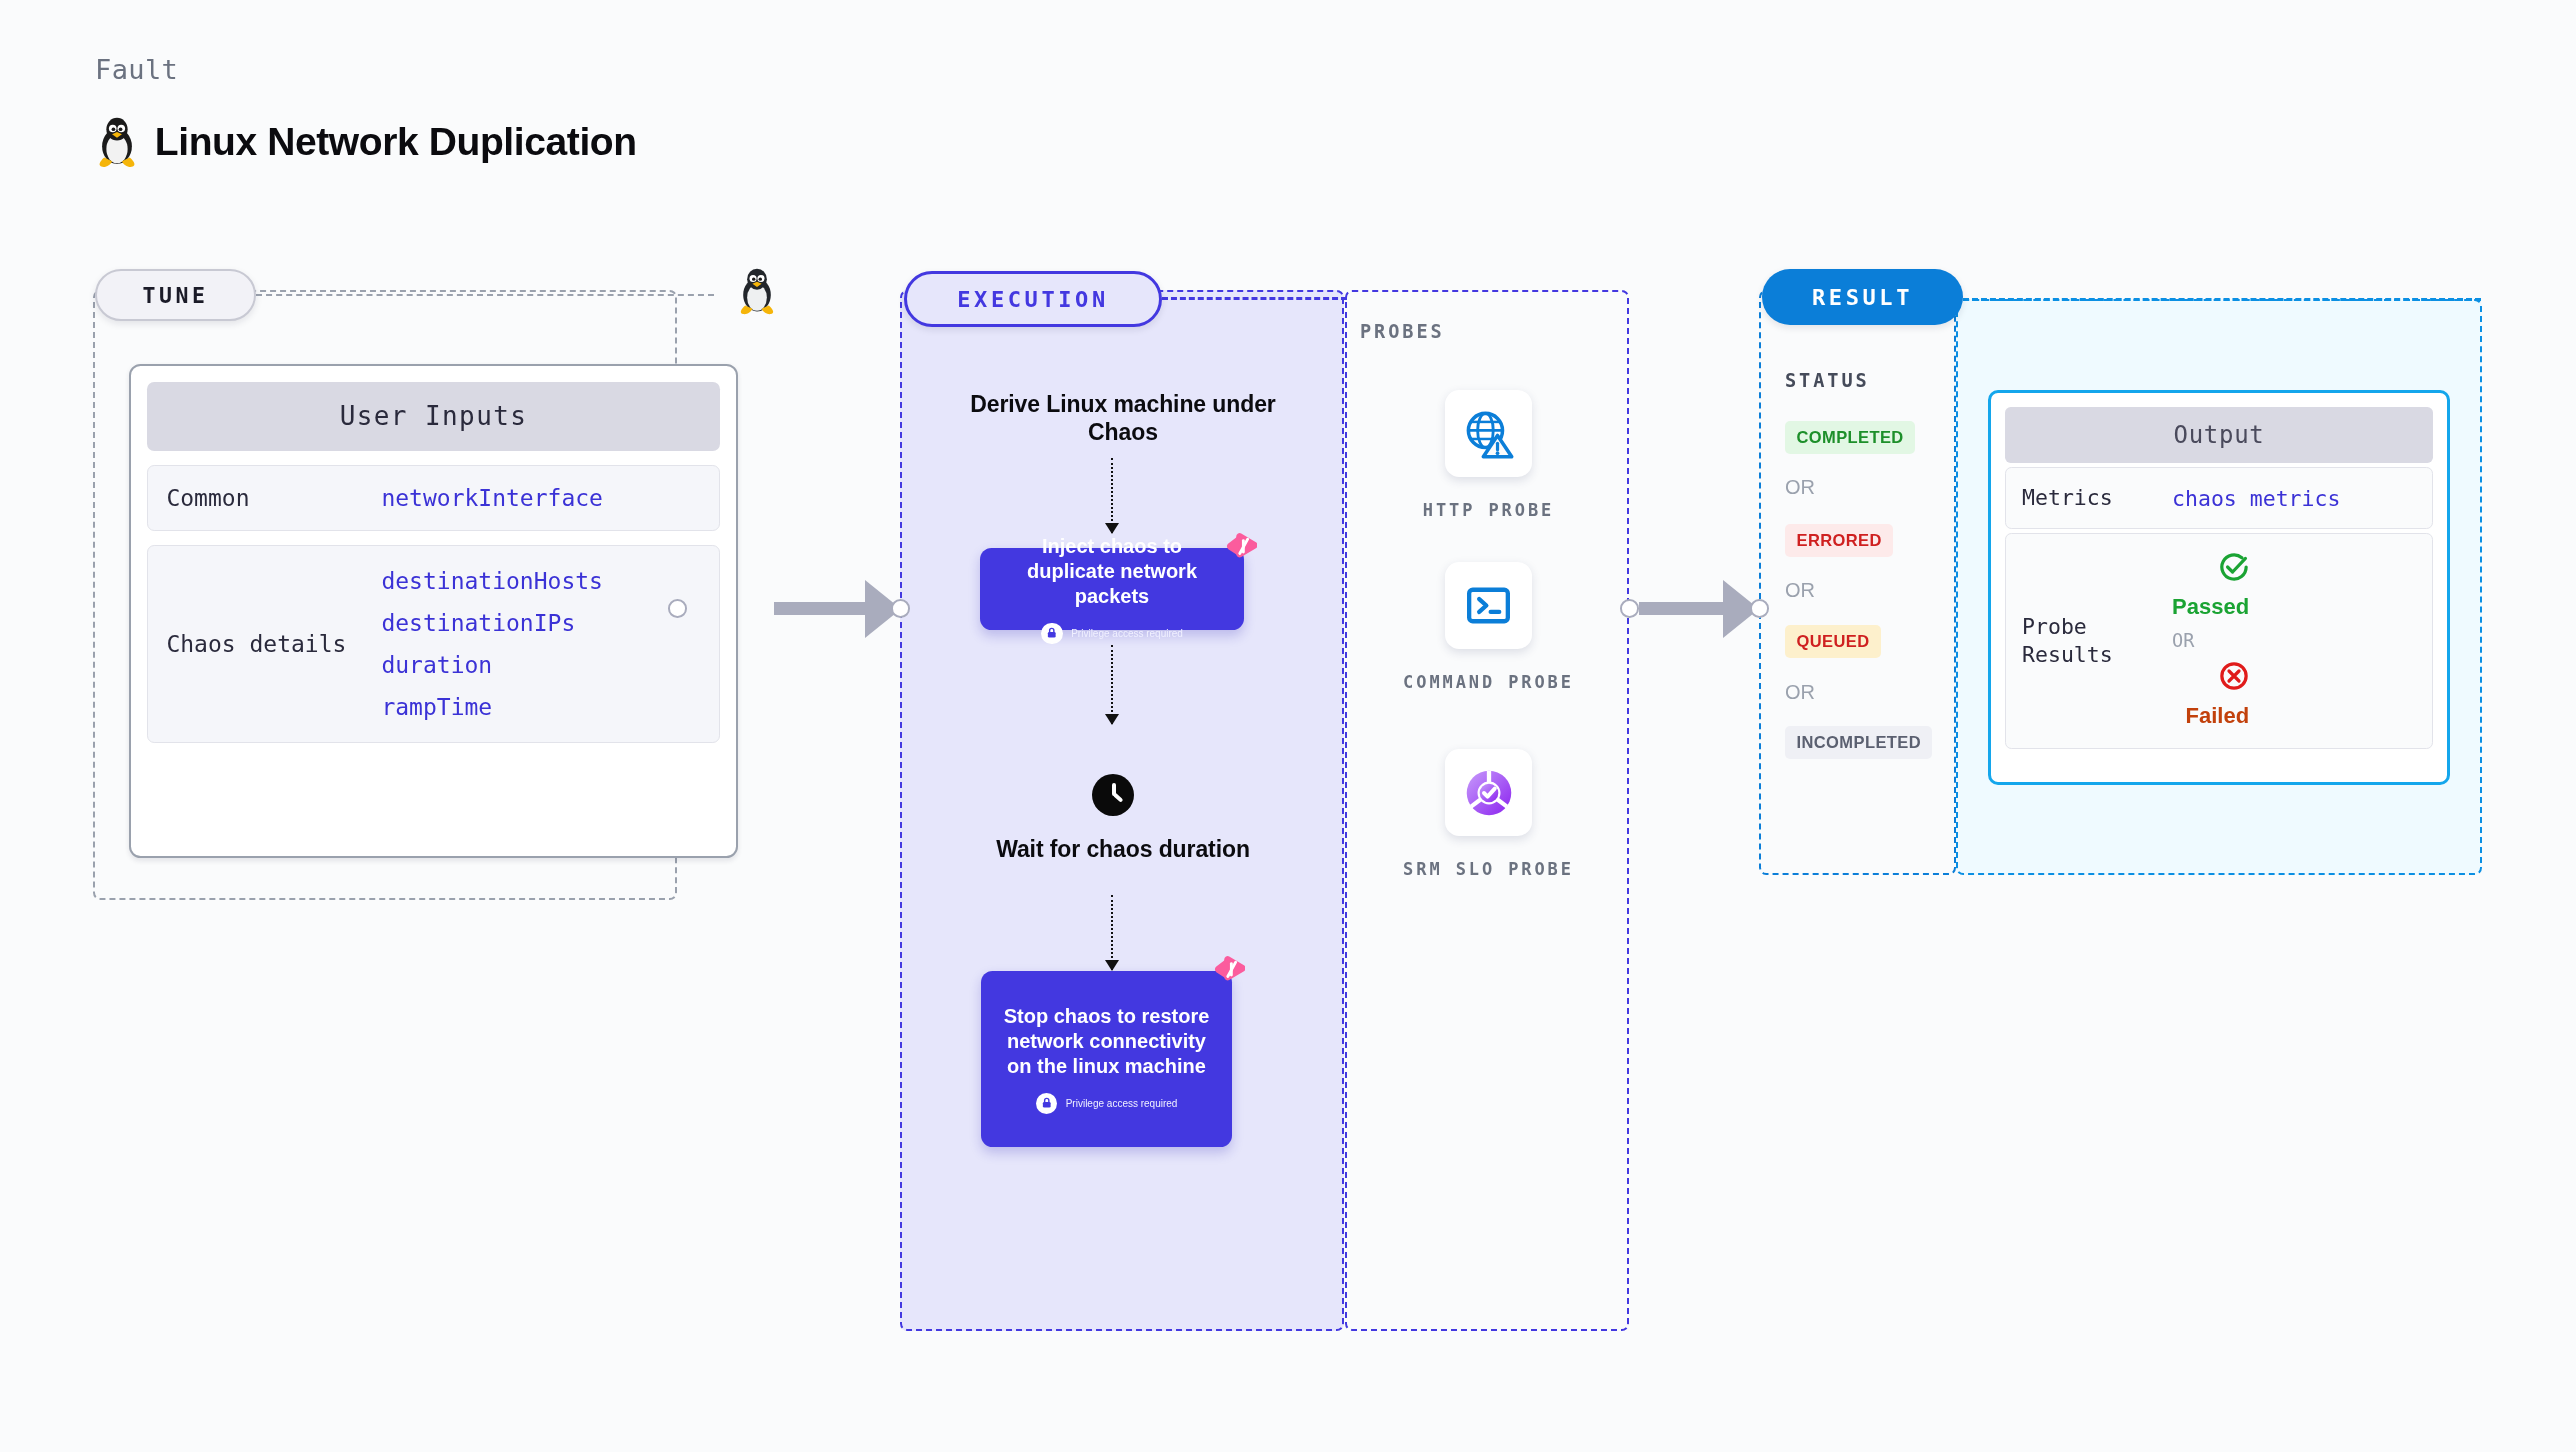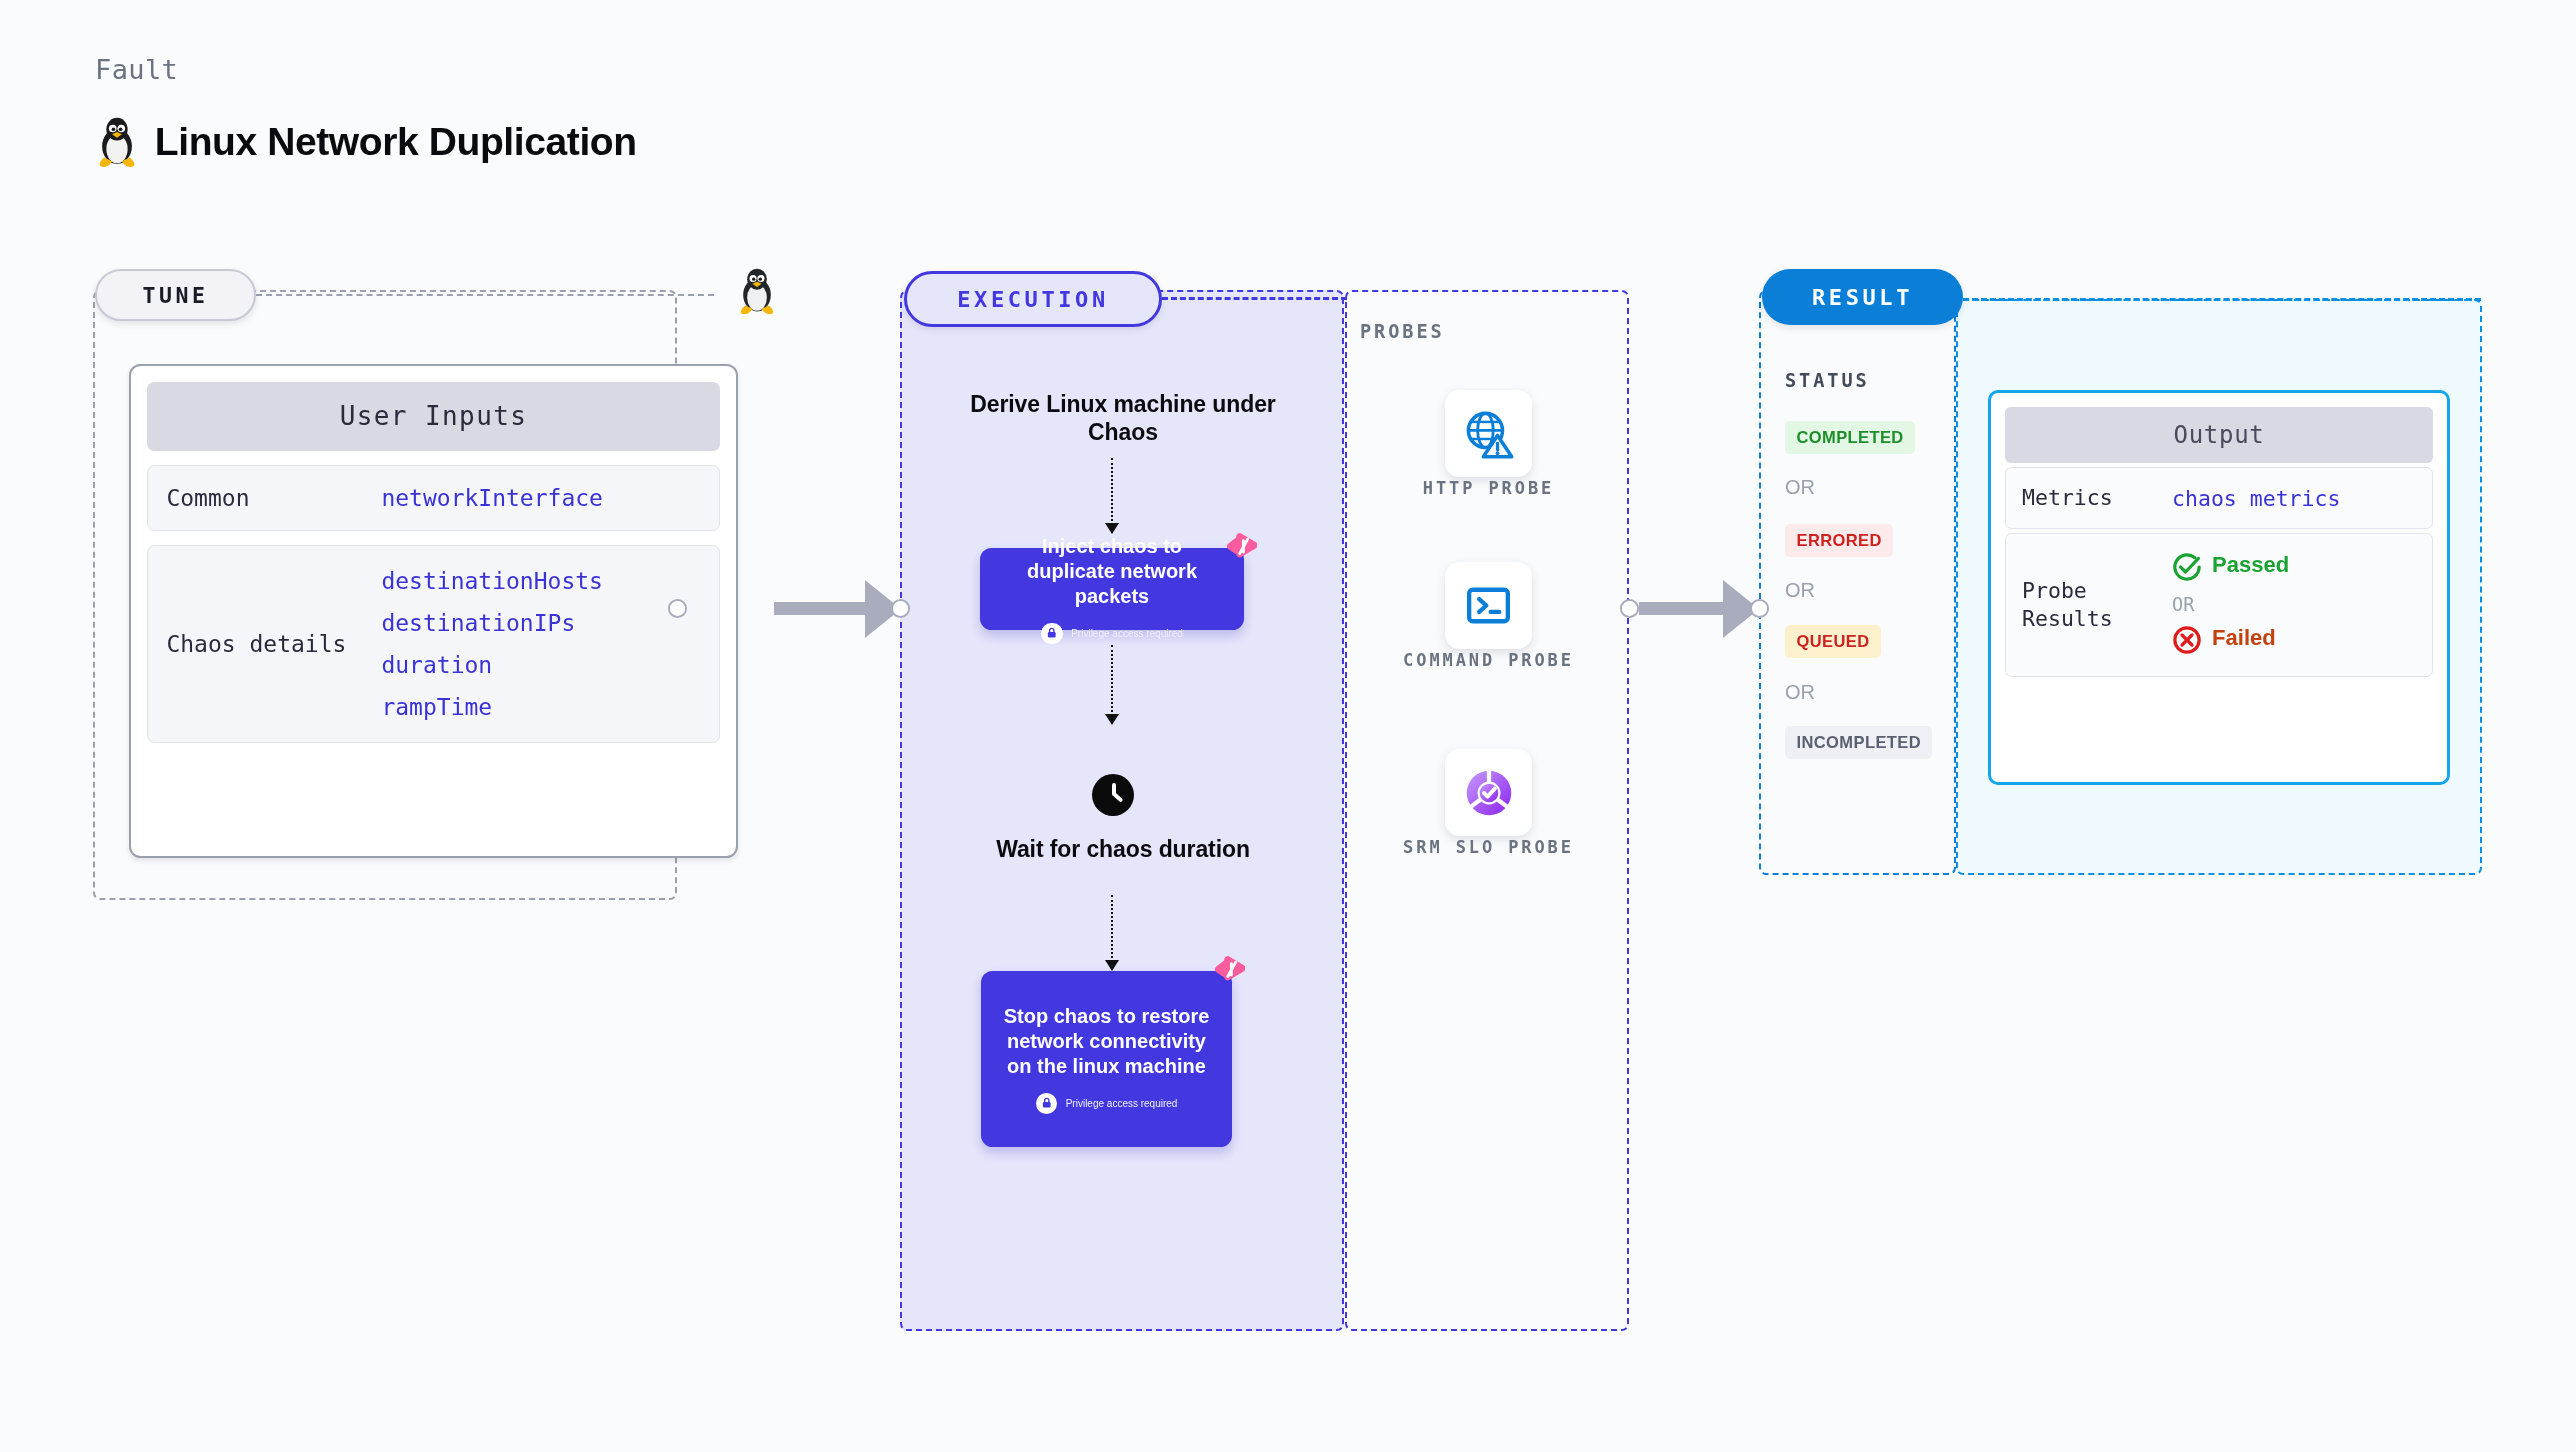--- a/index.html
+++ b/index.html
@@ -149,21 +149,21 @@
   }
 
   
   .probe { position: absolute; width: 215px; display: flex; flex-direction: column; align-items: center; }
   .probe-tile {
     width: 87px; height: 87px; background: #ffffff; border-radius: 14.3px;
     display: flex; align-items: center; justify-content: center;
     box-shadow: 0 3.6px 9.3px rgba(40,50,90,0.13);
   }
   .probe-label {
-    margin-top: 0; text-align: center;
+    margin-top: 22px; text-align: center;
     font-family: "DejaVu Sans Mono", monospace;
     font-size: 17px; font-weight: 700; color: #6b7280;
     letter-spacing: 2.9px; line-height: 1.35;
   }
 
   
   .status-head {
     position: absolute; left: 1785px; top: 370px;
     font-family: "DejaVu Sans Mono", monospace;
     font-size: 18.6px; font-weight: 700; color: #454b5a; letter-spacing: 2.9px;
@@ -195,21 +195,21 @@
   }
   .out-key {
     font-family: "DejaVu Sans Mono", monospace;
     font-size: 21.5px; color: #2a2a3c; width: 150px; flex: none; line-height: 1.3;
   }
   .out-val {
     font-family: "DejaVu Sans Mono", monospace;
     font-size: 21.5px; color: #3b32d6;
   }
   .pf-col { display: flex; flex-direction: column; gap: 10px; }
-  .pf-row { display: flex; align-items: flex-start; gap: 10px; }
+  .pf-row { display: flex; align-items: flex-end; gap: 10px; flex-direction: column; }
   .pf-text { font-size: 22px; font-weight: 700; }
   .pf-or { font-family: "DejaVu Sans Mono", monospace; font-size: 18.6px; color: #9aa1ad; }
 
   
   .big-arrow { position: absolute; }
   .ba-shaft { position: absolute; height: 13px; background: #a9acbd; }
   .ba-head {
     position: absolute; width: 0; height: 0;
     border-top: 29px solid transparent; border-bottom: 29px solid transparent;
     border-left: 36px solid #a9acbd;

